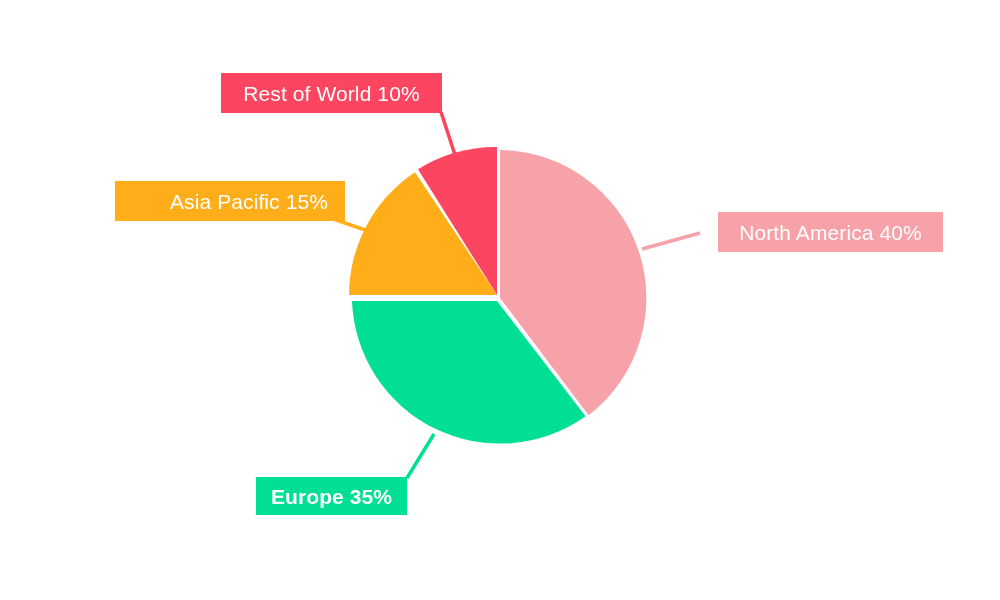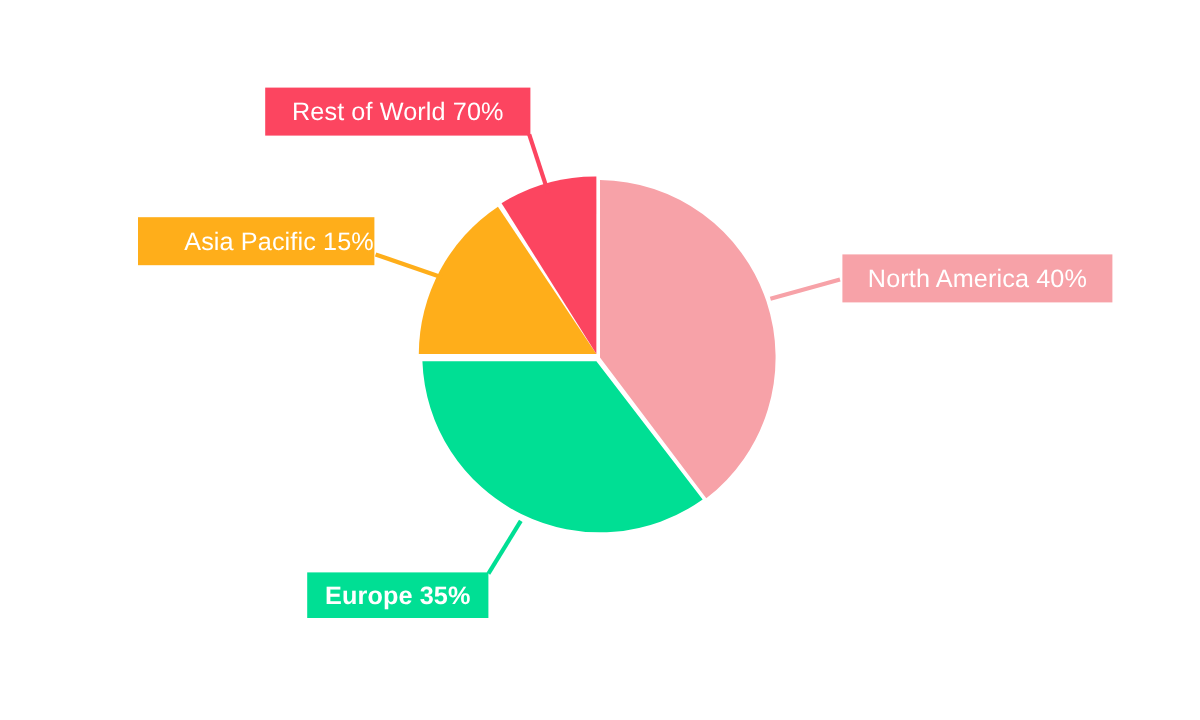--- a/index.html
+++ b/index.html
@@ -45,26 +45,26 @@
   }
   #label-rest-of-world {
     left: 221px;
     top: 73px;
     width: 221px;
     height: 40px;
   }
   #label-asia-pacific {
     left: 115px;
     top: 181px;
-    width: 197px;
+    width: 230px;
     height: 40px;
     padding-left: 48px;
   }
   #label-north-america {
-    left: 702px;
+    left: 718px;
     top: 212px;
     width: 225px;
     height: 40px;
   }
   #label-europe {
     left: 256px;
     top: 477px;
     width: 151px;
     height: 38px;
   }
@@ -83,21 +83,21 @@
     </g>
     <g>
       <path fill="none" stroke-width="3.5" d="M 642 249 L 700 233" stroke="#F7A2A8"></path>
       <path fill="none" stroke-width="3.5" d="M 434 434 L 407 478" stroke="#00DF94"></path>
       <path fill="none" stroke-width="3.5" d="M 313 212 L 368 231" stroke="#FFAE1A"></path>
       <path fill="none" stroke-width="3.5" d="M 441 112 L 457 161" stroke="#FC4560"></path>
     </g>
   </svg>
 
   <div class="pie-label" id="label-rest-of-world" style="background-color: rgb(252, 69, 96); color: rgb(255, 255, 255);">
-    <span>Rest of World 70%</span>
+    <span>Rest of World 10%</span>
   </div>
 
   <div class="pie-label" id="label-asia-pacific" style="background-color: rgb(255, 174, 26); color: rgb(255, 255, 255);">
     <span>Asia Pacific 15%</span>
   </div>
 
   <div class="pie-label" id="label-north-america" style="background-color: rgb(247, 162, 168); color: rgb(255, 255, 255);">
     <span>North America 40%</span>
   </div>
 

